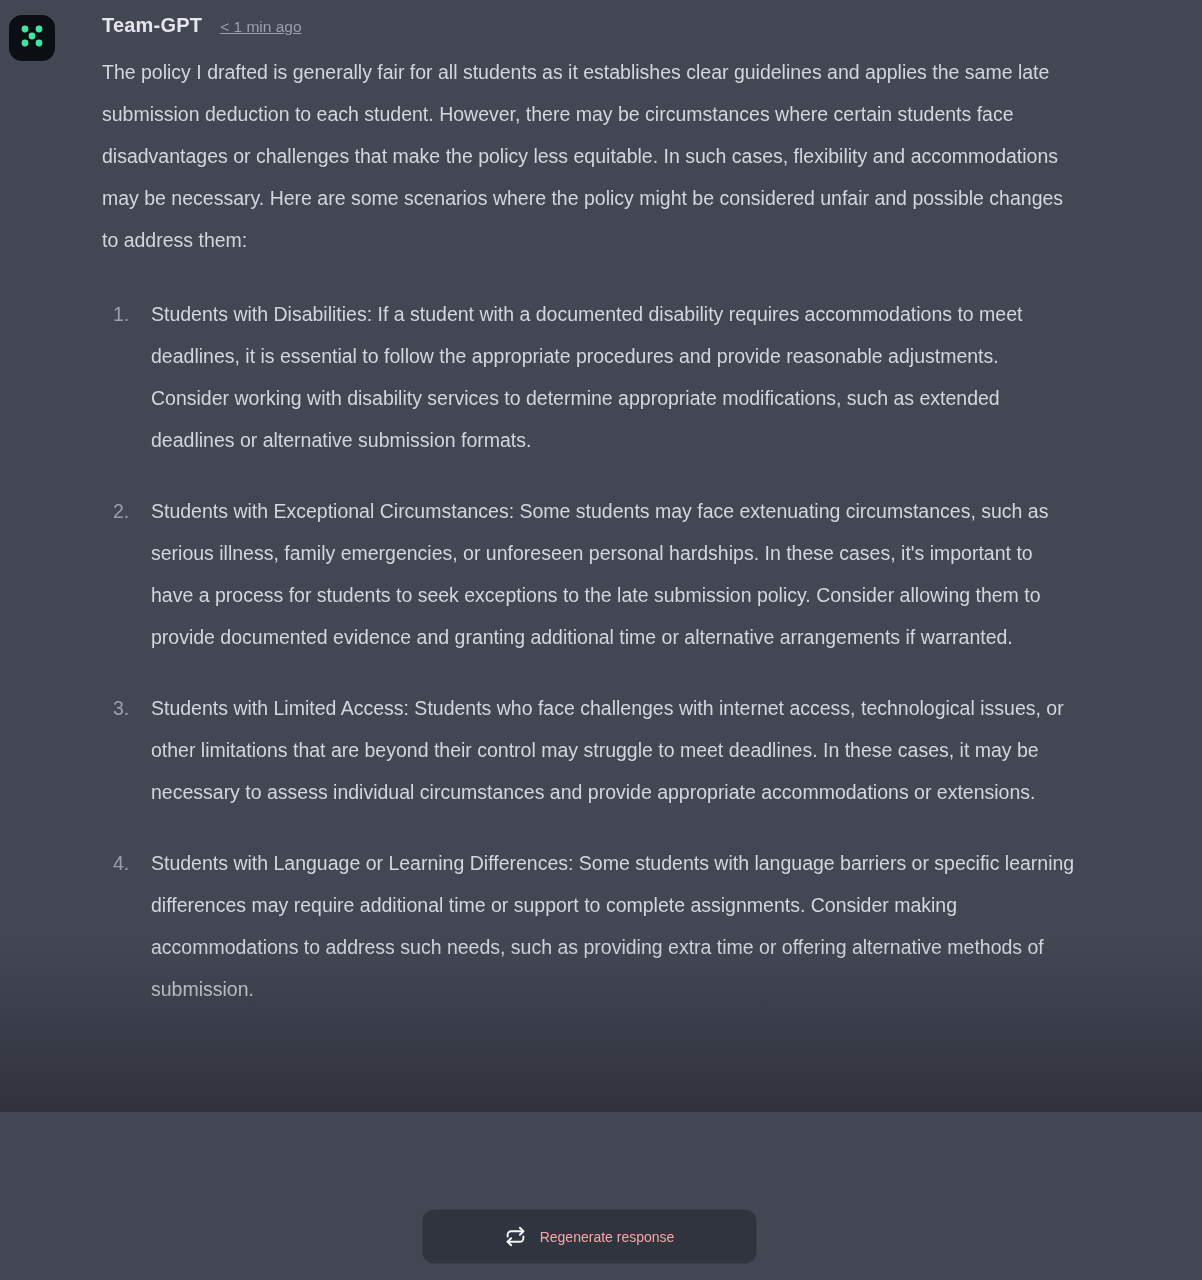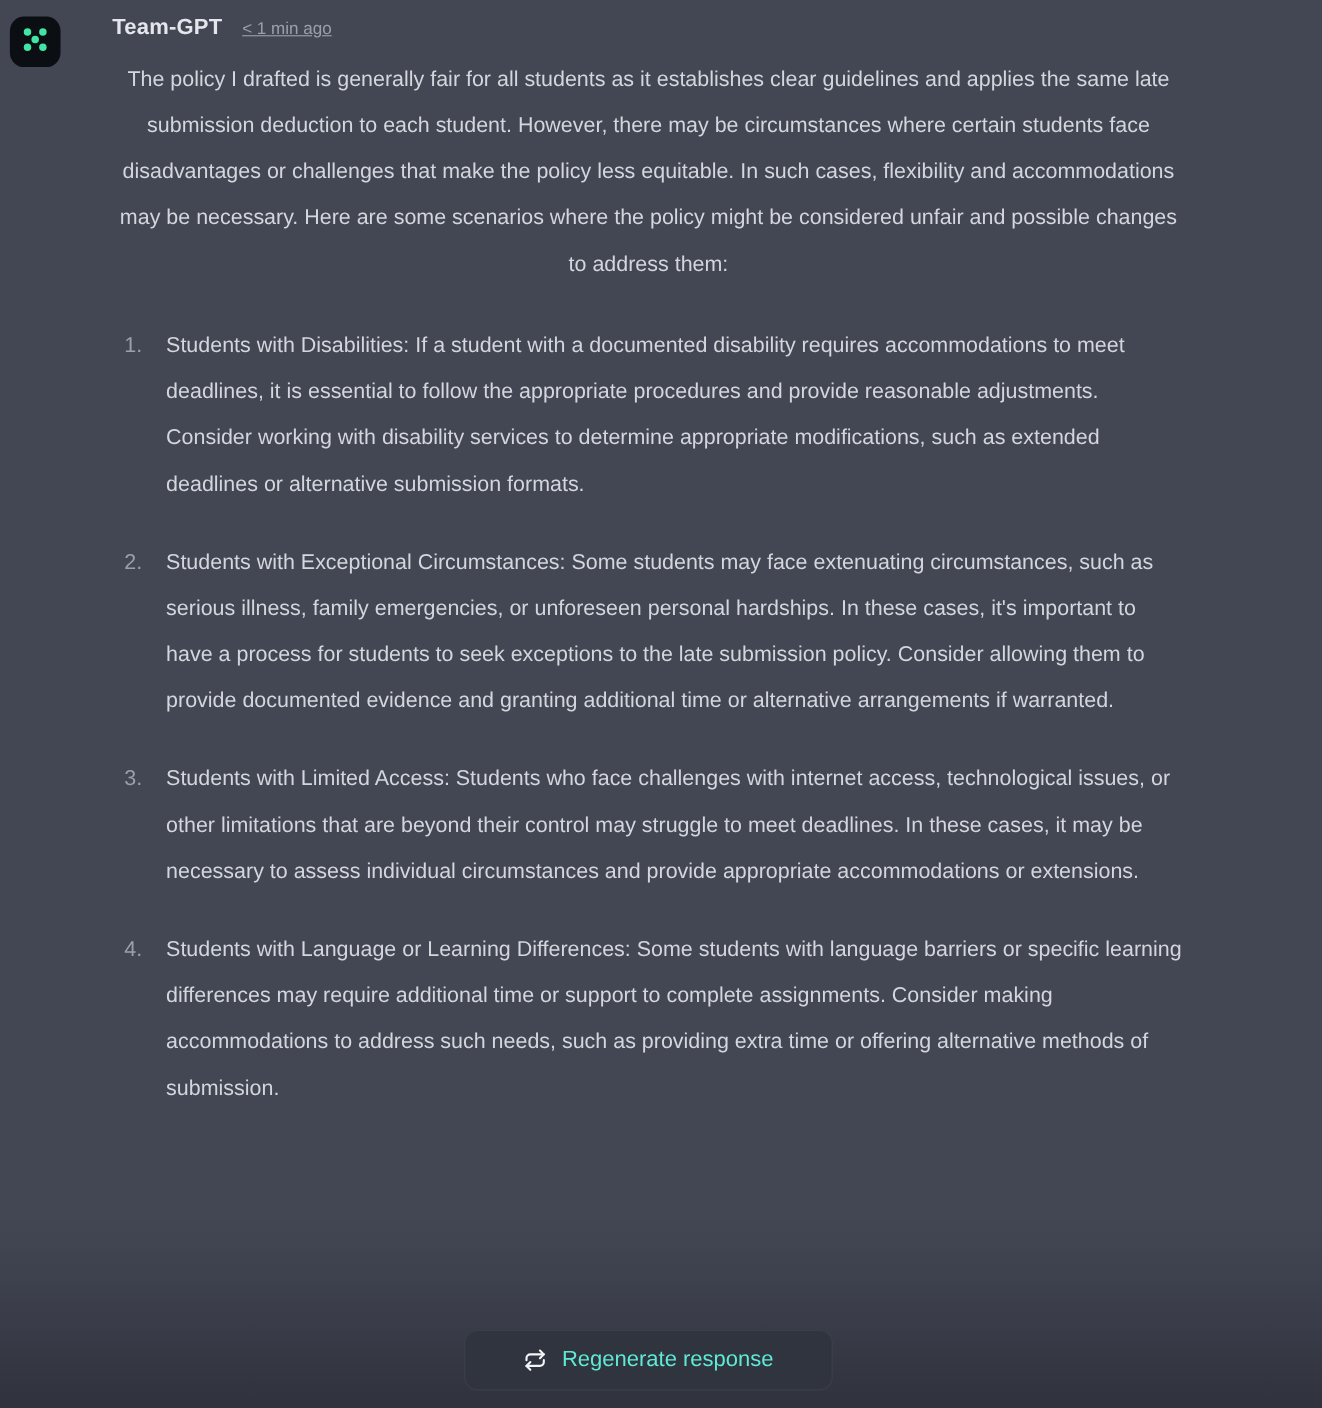--- a/index.html
+++ b/index.html
@@ -6,21 +6,21 @@
   html, body {
     width: 1202px;
     height: 1280px;
     overflow: hidden;
     background: #434754;
     font-family: "Liberation Sans", "DejaVu Sans", sans-serif;
   }
   .stage {
     position: relative;
     width: 1202px;
-    height: 1280px;
+    height: 1112px;
     background: #434754;
   }
 
   
   .avatar {
     position: absolute;
     left: 9px;
     top: 15px;
     width: 46px;
     height: 46px;
@@ -53,21 +53,21 @@
   
   .msg-content {
     position: absolute;
     left: 102px;
     top: 51px;
     width: 975px;
     color: #d3d6dd;
     font-size: 19.5px;
     line-height: 42px;
   }
-  .intro { margin-bottom: 32px; text-align: center; }
+  .intro { margin-bottom: 32px; }
   ol.scenario-list {
     list-style: none;
     margin-top: 32px;
   }
   ol.scenario-list li {
     position: relative;
     padding-left: 49px;
     margin-bottom: 29px;
   }
   ol.scenario-list li:last-child { margin-bottom: 0; }
@@ -100,22 +100,22 @@
     border: 1px solid rgba(255,255,255,0.06);
     border-radius: 12px;
     display: flex;
     align-items: center;
     justify-content: center;
     gap: 14px;
     cursor: pointer;
     color: #f4f5f7;
   }
   .regenerate-btn .btn-label {
-    font-size: 20px;
-    color: #5eead4;
+    font-size: 14px;
+    color: #fca5a5;
   }
   .regenerate-btn svg { display: block; }
 </style>
 </head>
 <body>
 
 <div class="stage">
 
   <div class="avatar">
     <span>

